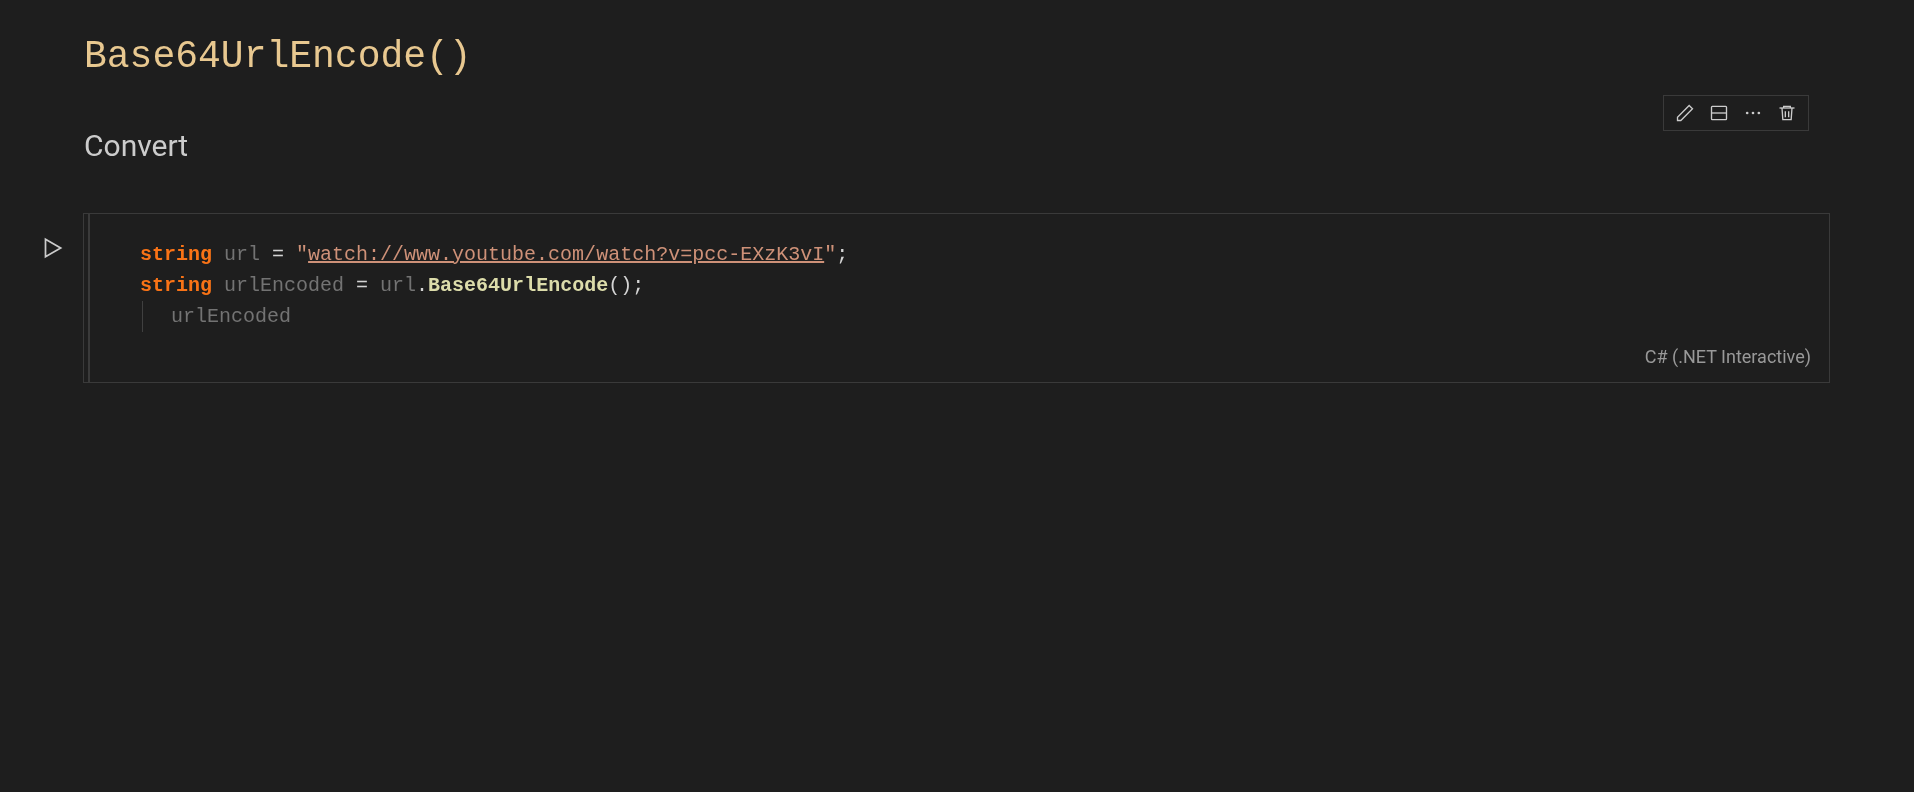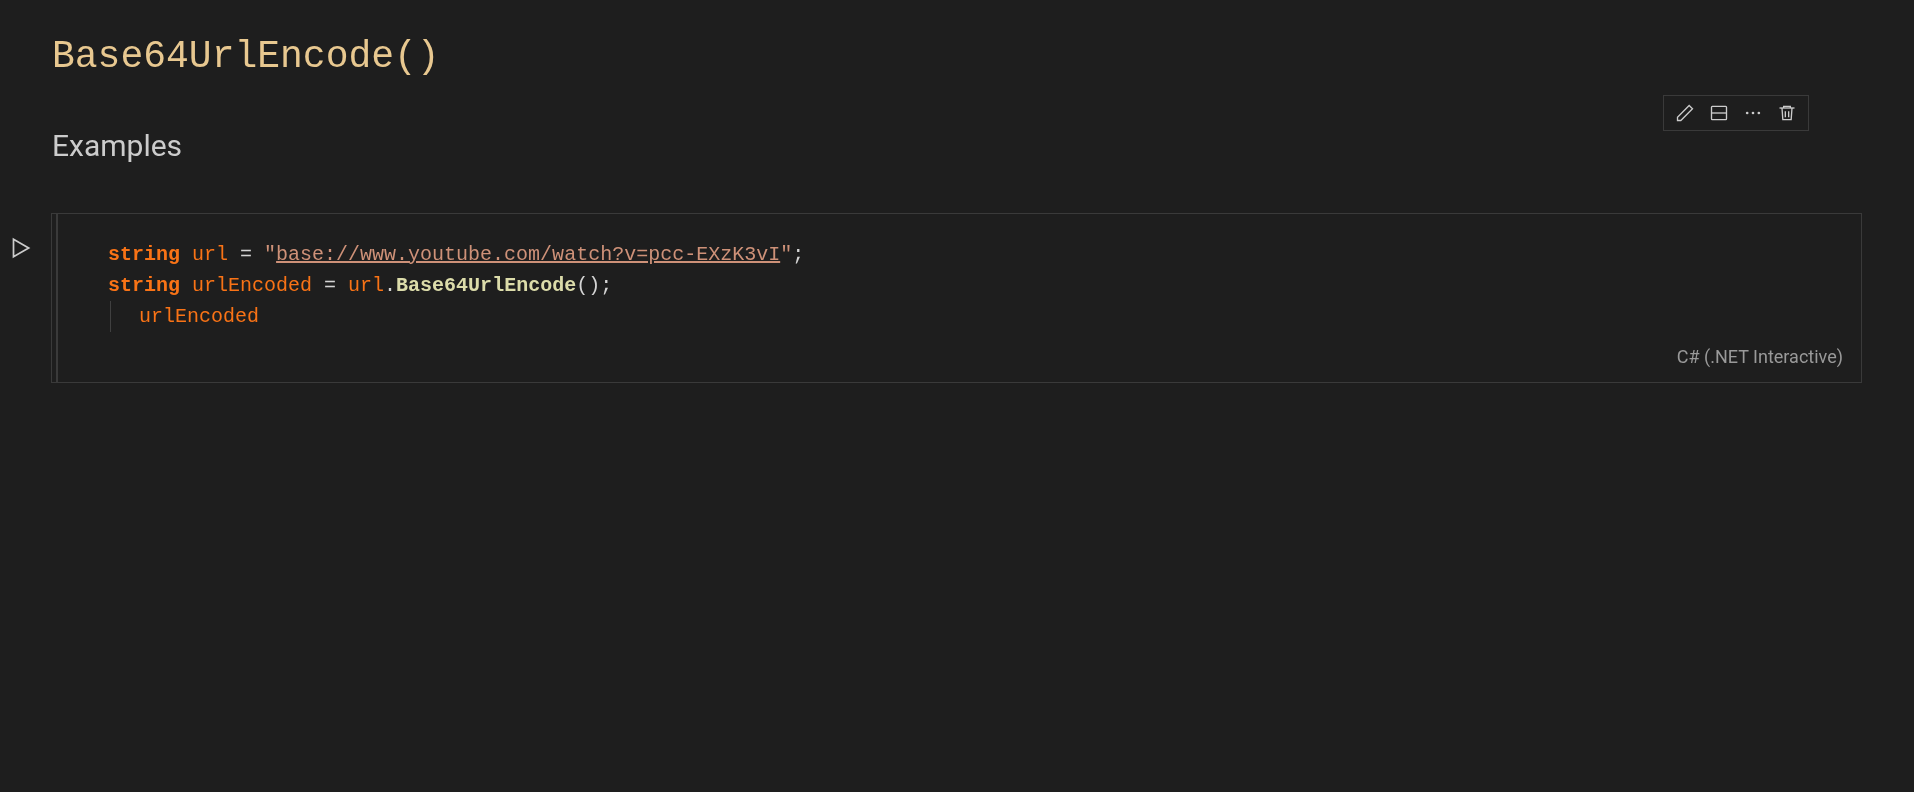--- a/index.html
+++ b/index.html
@@ -9,21 +9,21 @@
     }
     body {
       background-color: #1e1e1e;
       color: #cccccc;
       font-family: -apple-system, BlinkMacSystemFont, "Segoe UI", Roboto, sans-serif;
       width: 1914px;
       height: 792px;
       overflow: hidden;
     }
     .content {
-      padding: 35px 52px;
+      padding: 35px 84px;
     }
     .page-title {
       font-family: "Consolas", "Courier New", monospace;
       font-size: 38px;
       font-weight: 400;
       color: #e8c890;
       margin-bottom: 50px;
     }
     .toolbar {
       position: absolute;
@@ -81,21 +81,21 @@
       border-left: 2px solid #3a3a3a;
       margin-left: 4px;
     }
     .code-content {
       font-family: "Consolas", "Courier New", monospace;
       font-size: 20px;
       line-height: 1.55;
       white-space: pre;
     }
     .tok-keyword { color: #f97316; font-weight: bold; }
-    .tok-var { color: #f97316; }
+    .tok-var { color: #737373; }
     .tok-op { color: #d4d4d4; }
     .tok-string { color: #ce9178; }
     .tok-string-link { color: #ce9178; text-decoration: underline; text-decoration-color: #ce9178; }
     .tok-method { color: #dcdcaa; font-weight: bold; }
     .tok-plain { color: #d4d4d4; }
     .code-indent-guide {
       border-left: 1px solid #404040;
       padding-left: 16px;
       margin-left: 2px;
       display: inline-block;
@@ -138,30 +138,30 @@
         <path d="M3 6h18"></path>
         <path d="M8 6V4h8v2"></path>
         <path d="M6 6l1 14h10l1-14"></path>
         <line x1="10" y1="10" x2="10" y2="17"></line>
         <line x1="14" y1="10" x2="14" y2="17"></line>
       </svg>
     </div>
   </div>
 
 
-  <h2 class="section-heading">Examples</h2>
+  <h2 class="section-heading">Convert</h2>
 
   <div class="code-cell-container">
     <div class="run-button">
       <svg width="26" height="26" viewBox="0 0 24 24" fill="none" stroke="currentColor" stroke-width="1.6">
         <polygon points="6,4 20,12 6,20"></polygon>
       </svg>
     </div>
     <div class="code-cell">
       <div class="code-cell-inner">
-        <div class="code-content"><span class="tok-keyword">string</span><span class="tok-plain"> </span><span class="tok-var">url</span><span class="tok-op"> = </span><span class="tok-string">"</span><span class="tok-string-link">base://www.youtube.com/watch?v=pcc-EXzK3vI</span><span class="tok-string">"</span><span class="tok-plain">;</span>
+        <div class="code-content"><span class="tok-keyword">string</span><span class="tok-plain"> </span><span class="tok-var">url</span><span class="tok-op"> = </span><span class="tok-string">"</span><span class="tok-string-link">watch://www.youtube.com/watch?v=pcc-EXzK3vI</span><span class="tok-string">"</span><span class="tok-plain">;</span>
 <span class="tok-keyword">string</span><span class="tok-plain"> </span><span class="tok-var">urlEncoded</span><span class="tok-op"> = </span><span class="tok-var">url</span><span class="tok-plain">.</span><span class="tok-method">Base64UrlEncode</span><span class="tok-plain">();</span>
 <span class="code-indent-guide"> <span class="tok-var">urlEncoded</span></span></div>
       </div>
       <div class="cell-language">C# (.NET Interactive)</div>
     </div>
   </div>
 </div>
 
 </body></html>

